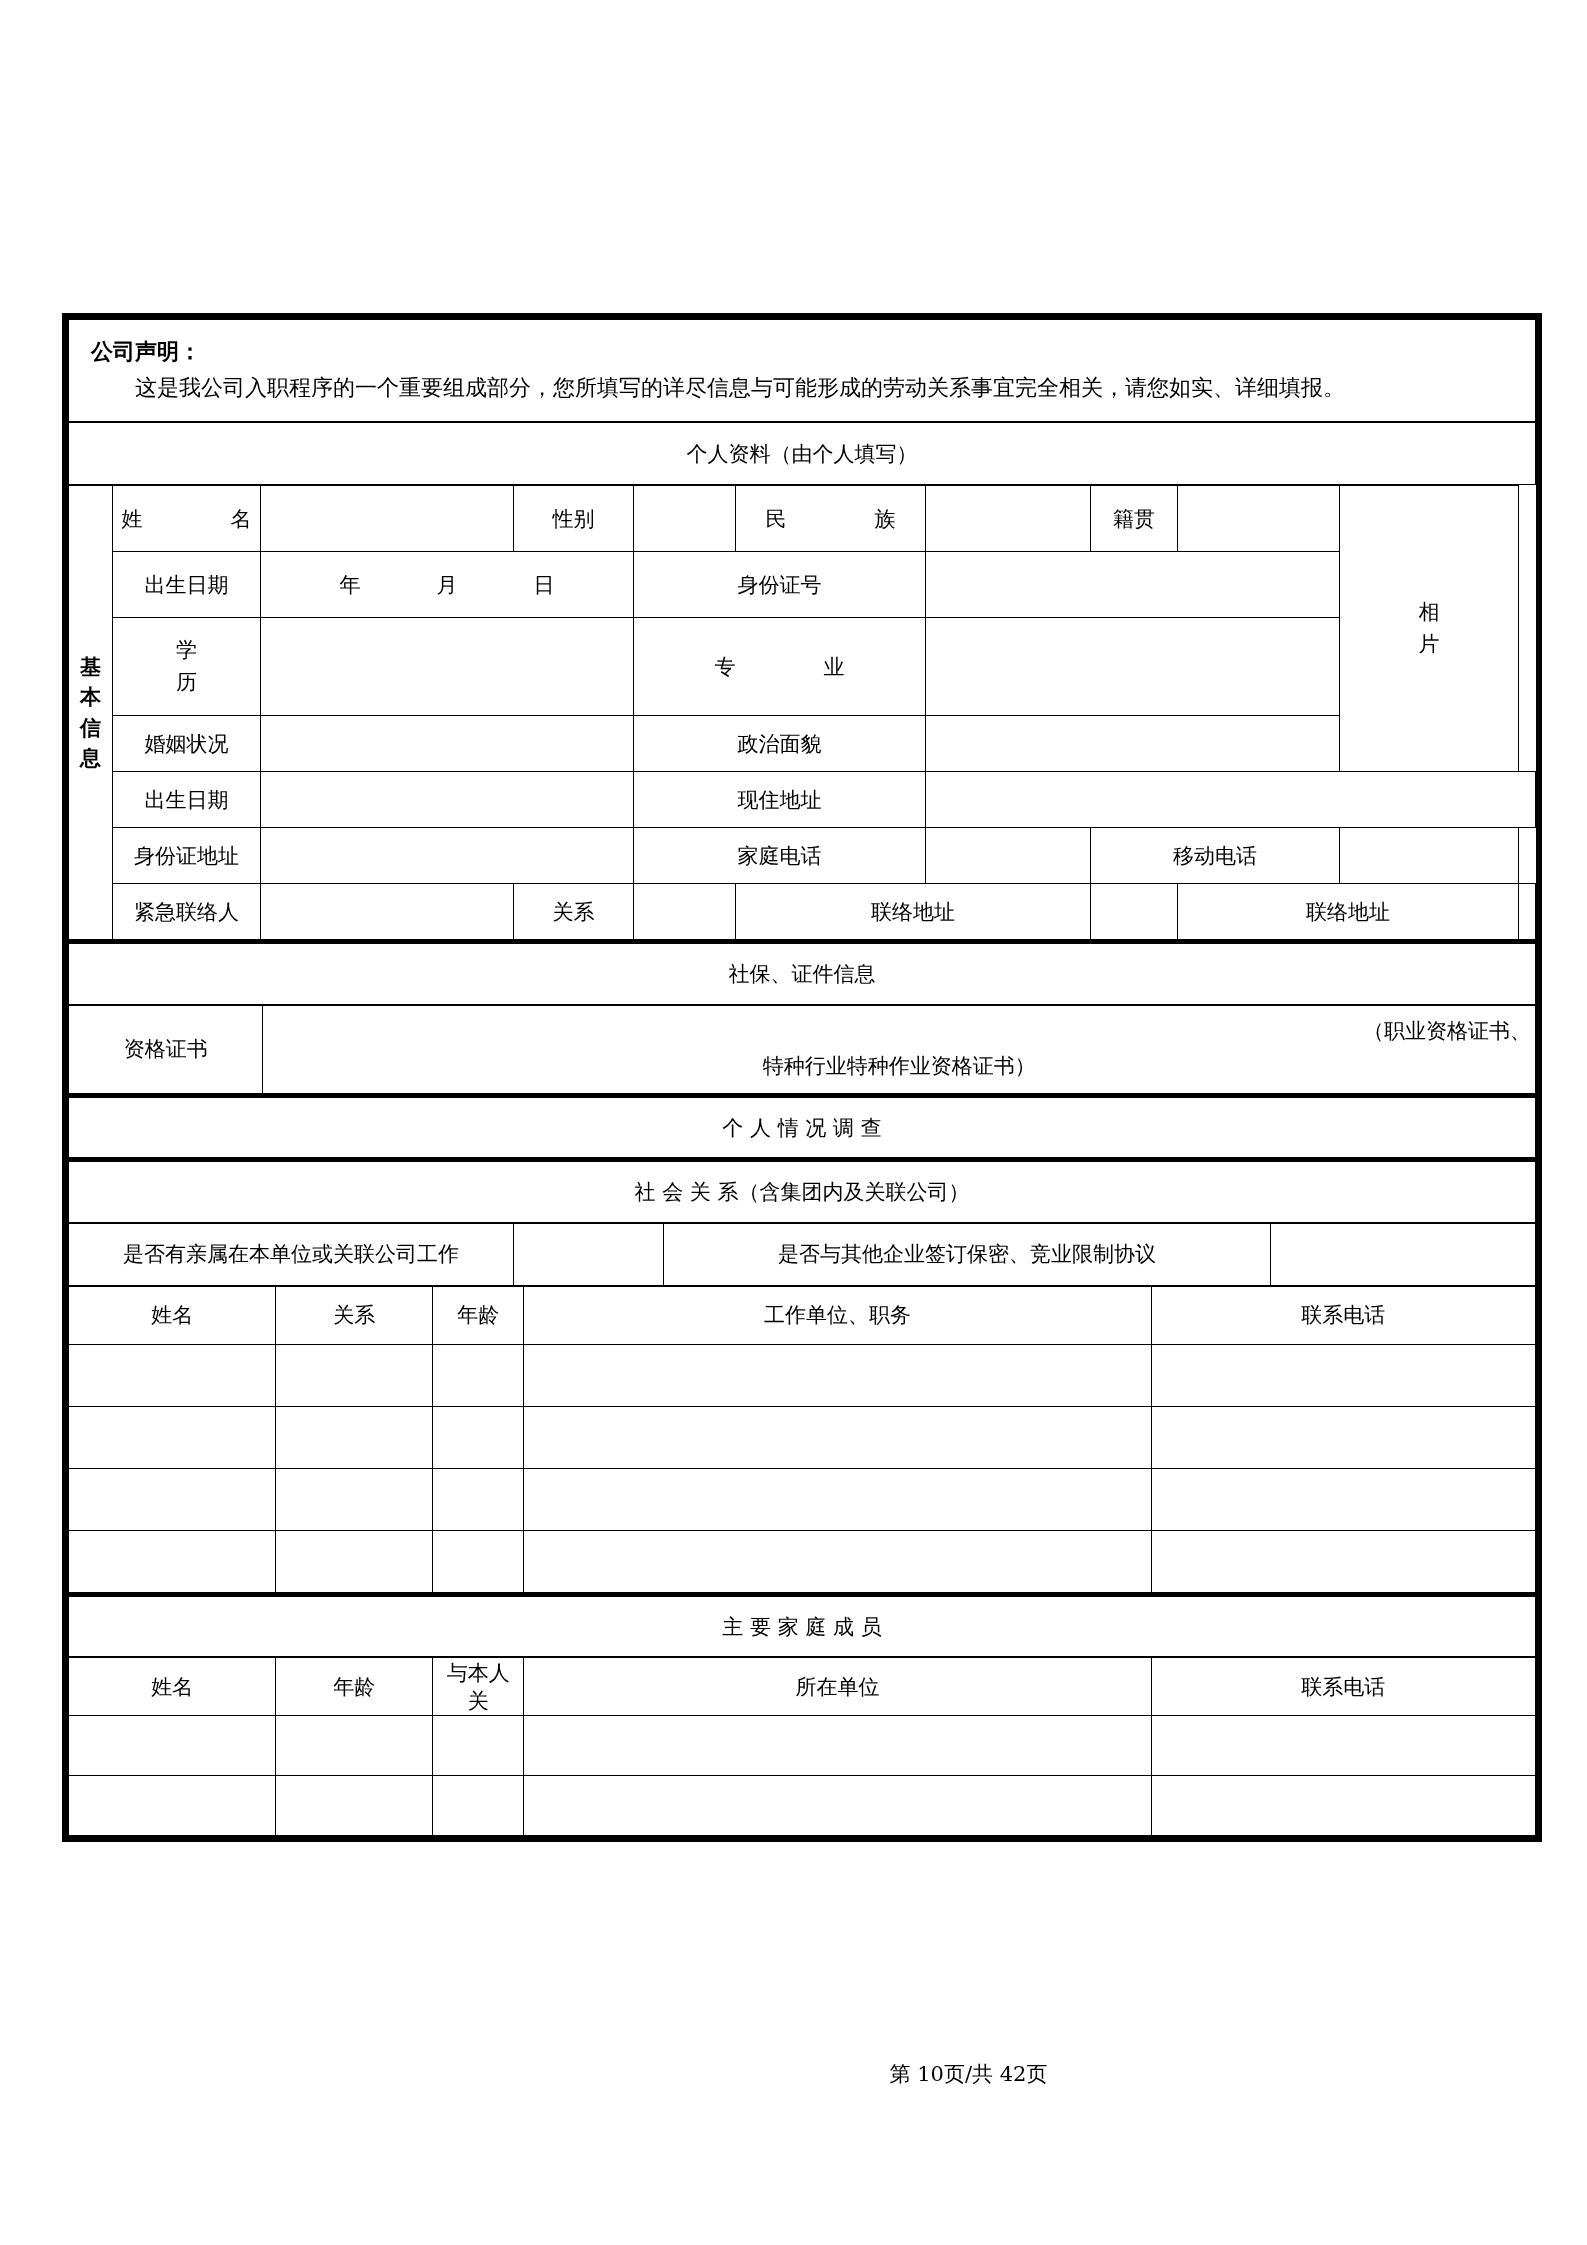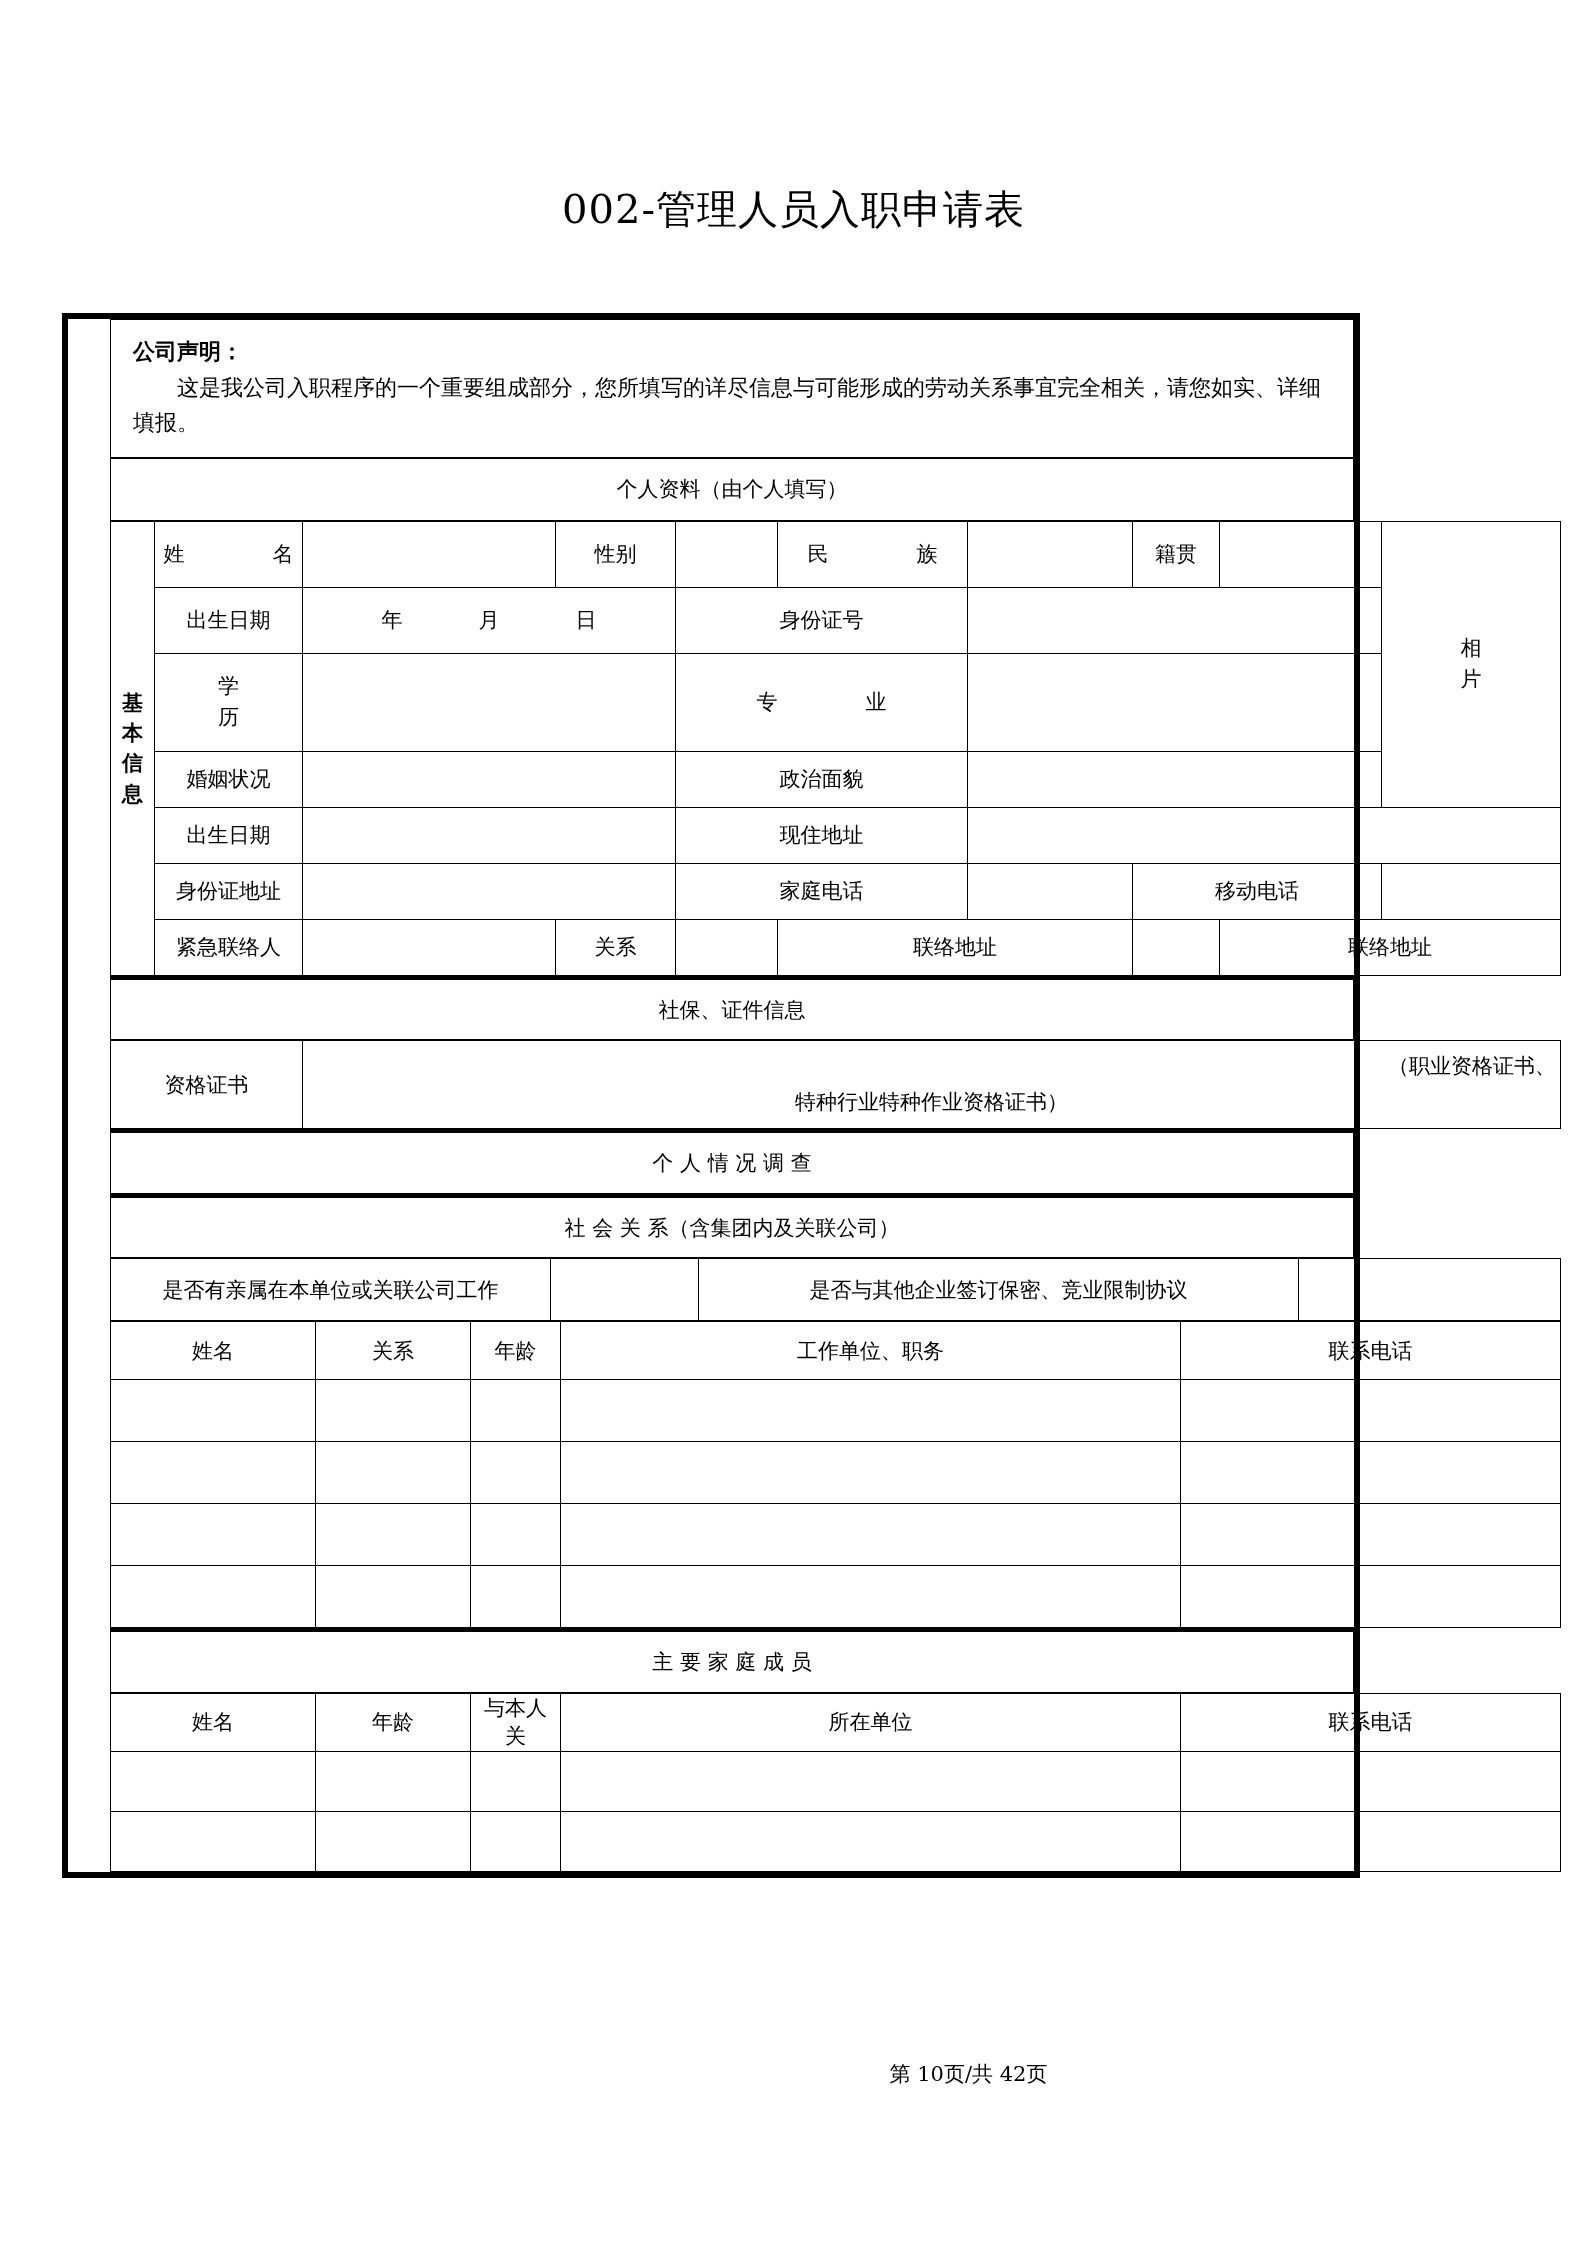--- a/index.html
+++ b/index.html
@@ -31,25 +31,24 @@
     font-family: "DejaVu Serif", "Liberation Serif", serif;
     letter-spacing: 1px;
     white-space: nowrap;
   }
 
   
   .frame {
     position: absolute;
     left: 62px;
     top: 313px;
-    width: 1298px;
+    width: 1480px;
     border: 6px solid #000;
     box-sizing: border-box;
     background: #fff;
-    padding-left: 42px;
   }
 
   table.grid {
     width: 100%;
     border-collapse: collapse;
     table-layout: fixed;
   }
   table.grid td {
     border: 1px solid #000;
     font-size: 21px;
@@ -134,21 +133,20 @@
   .footer .fr {
     display: inline-block;
     margin-left: 680px;
   }
 </style>
 </head>
 <body>
 
 <div class="page">
 
-  <div class="doc-title">002-管理人员入职申请表</div>
 
   <div class="frame">
 
     <table class="grid">
       <colgroup>
           <col style="width:100%">
         </colgroup>
       <tbody>
           <tr>
         <td class="noborder" style="border-bottom:1px solid #000;">

